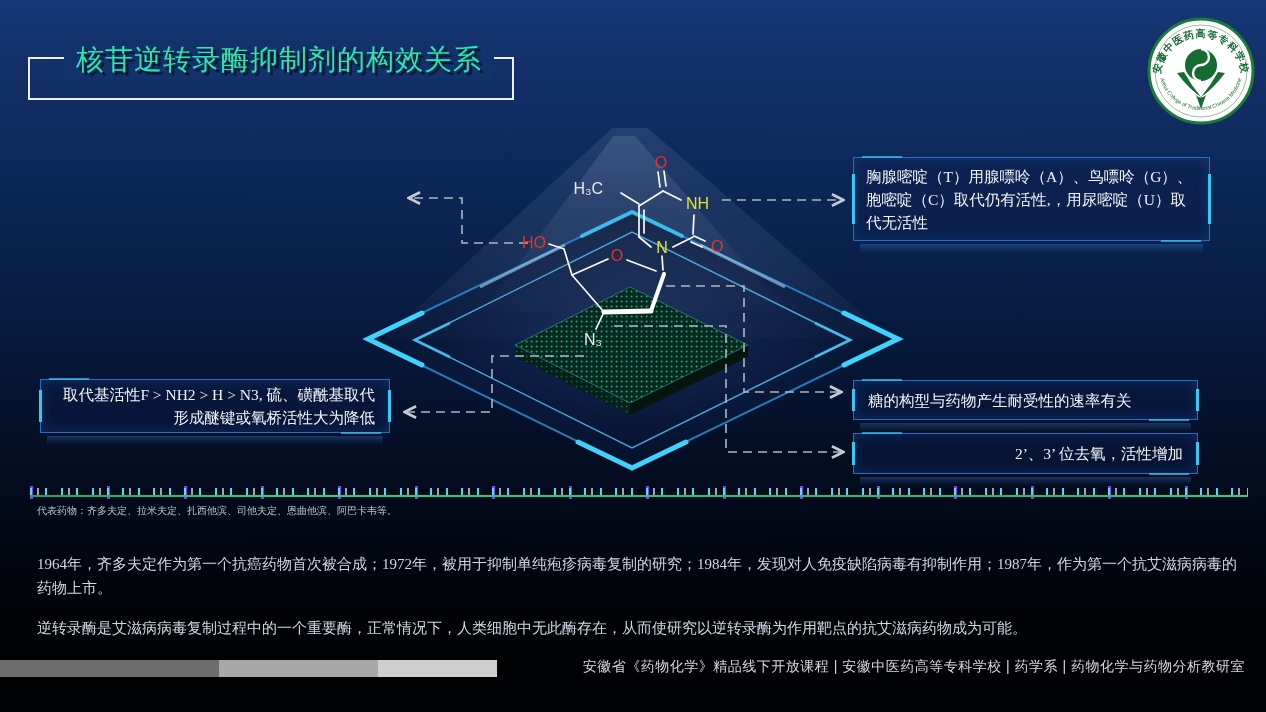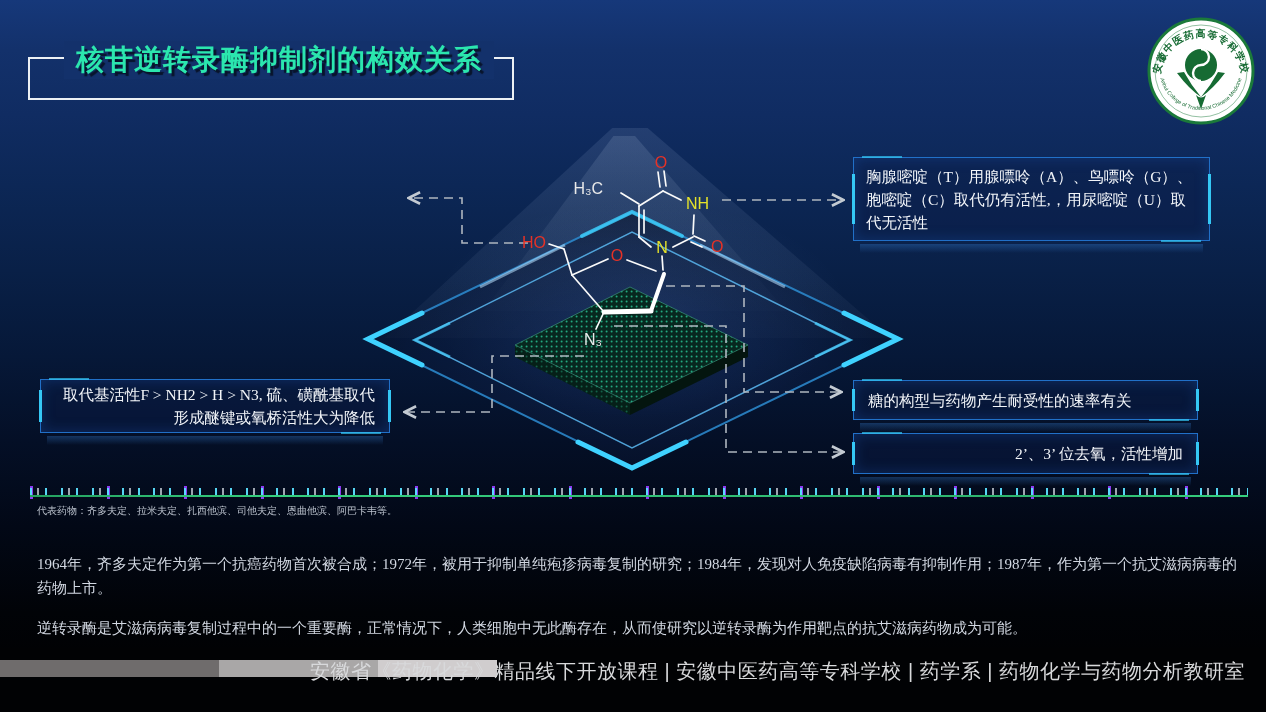--- a/index.html
+++ b/index.html
@@ -14,21 +14,21 @@
     clip-path:polygon(45% 0,52% 0,100% 100%,0% 100%);
     background:linear-gradient(180deg,rgba(200,220,255,.11),rgba(200,220,255,.03));}
   .beam-inner{left:455px;top:136px;width:360px;height:175px;
     clip-path:polygon(44% 0,50% 0,92% 100%,8% 100%);
     background:linear-gradient(180deg,rgba(215,232,255,.13),rgba(205,228,255,.02));}
   .center-glow{left:430px;top:200px;width:420px;height:220px;border-radius:50%;
     background:radial-gradient(ellipse at center,rgba(120,170,255,.12),rgba(120,170,255,0) 70%);}
   
   .title-frame{left:28px;top:57px;width:482px;height:39px;border:2px solid #ecf0f4;}
   .title-text{position:absolute;left:34px;top:-18px;background:#13316b;padding:0 12px;
-    font-size:28px;font-weight:bold;letter-spacing:1px;color:var(--title,#2be6ae);
+    font-size:28px;font-weight:normal;letter-spacing:1px;color:var(--title,#2be6ae);
     text-shadow:3px 3px 1px rgba(0,0,0,.6);white-space:nowrap;}
   
   .callout{border:1px solid var(--box-border,#2170c8);background:rgba(10,28,74,.45);
     box-shadow:inset 0 0 14px rgba(30,90,180,.35);display:flex;align-items:center;
     color:#f2f5f9;font-family:"Liberation Serif","DejaVu Serif",serif;
     font-size:15.5px;line-height:23px;padding:6px 14px;box-sizing:border-box;}
   .callout::before,.callout::after{content:"";position:absolute;top:20%;height:60%;width:3px;
     background:var(--box-accent,#35c8f5);}
   .callout::before{left:-2px;} .callout::after{right:-2px;}
   .callout .corner-t{position:absolute;left:8px;top:-2px;width:40px;height:2px;background:var(--box-accent,#35c8f5);opacity:.7;}
@@ -53,21 +53,21 @@
   
   .drugs-line{left:37px;top:504px;width:1200px;font-size:10px;color:#bdc4cf;
     font-family:"Liberation Serif","DejaVu Serif",serif;}
   .para{left:37px;width:1212px;font-size:15px;color:#d2d8e2;line-height:24px;
     font-family:"Liberation Serif","DejaVu Serif",serif;}
   .para1{top:552px;} .para2{top:616px;}
   
   .footer-band{left:0;top:648px;width:1266px;height:64px;background:#010204;}
   .grad-bar{position:absolute;left:0;top:12px;width:497px;height:17px;
     background:linear-gradient(90deg,#6f6c6c 0 44%,#a9a7a7 44% 76%,#d0cdce 76% 100%);}
-  .footer-text{position:absolute;right:21px;top:10px;font-size:20px;color:#d8d9db;letter-spacing:.5px;}
+  .footer-text{position:absolute;right:21px;top:10px;font-size:14px;color:#d8d9db;letter-spacing:.5px;}
   svg text{font-family:"Liberation Sans","DejaVu Sans",sans-serif;}
 </style>
 </head>
 <body>
 
 <div class="slide">
 
   <div class="abs beam-outer"></div>
   <div class="abs beam-inner"></div>
   <div class="abs center-glow"></div>

